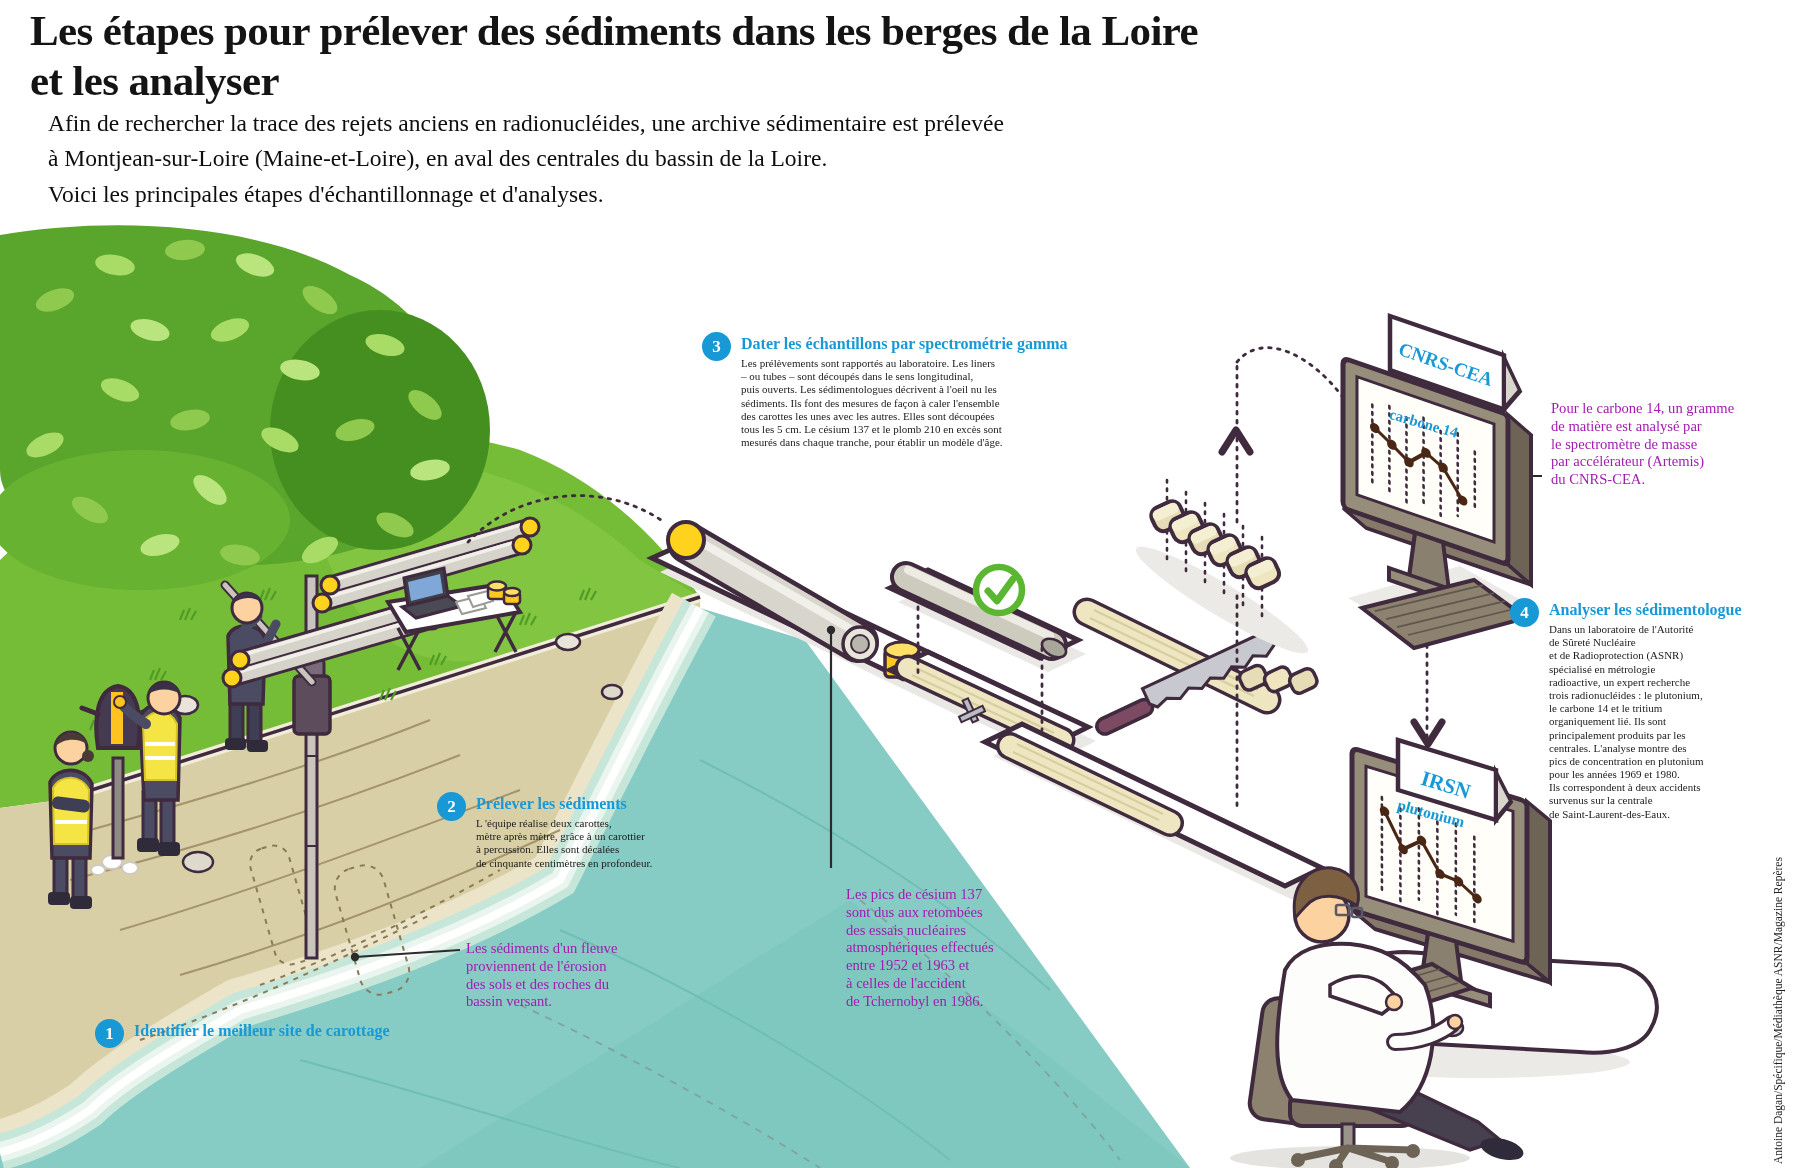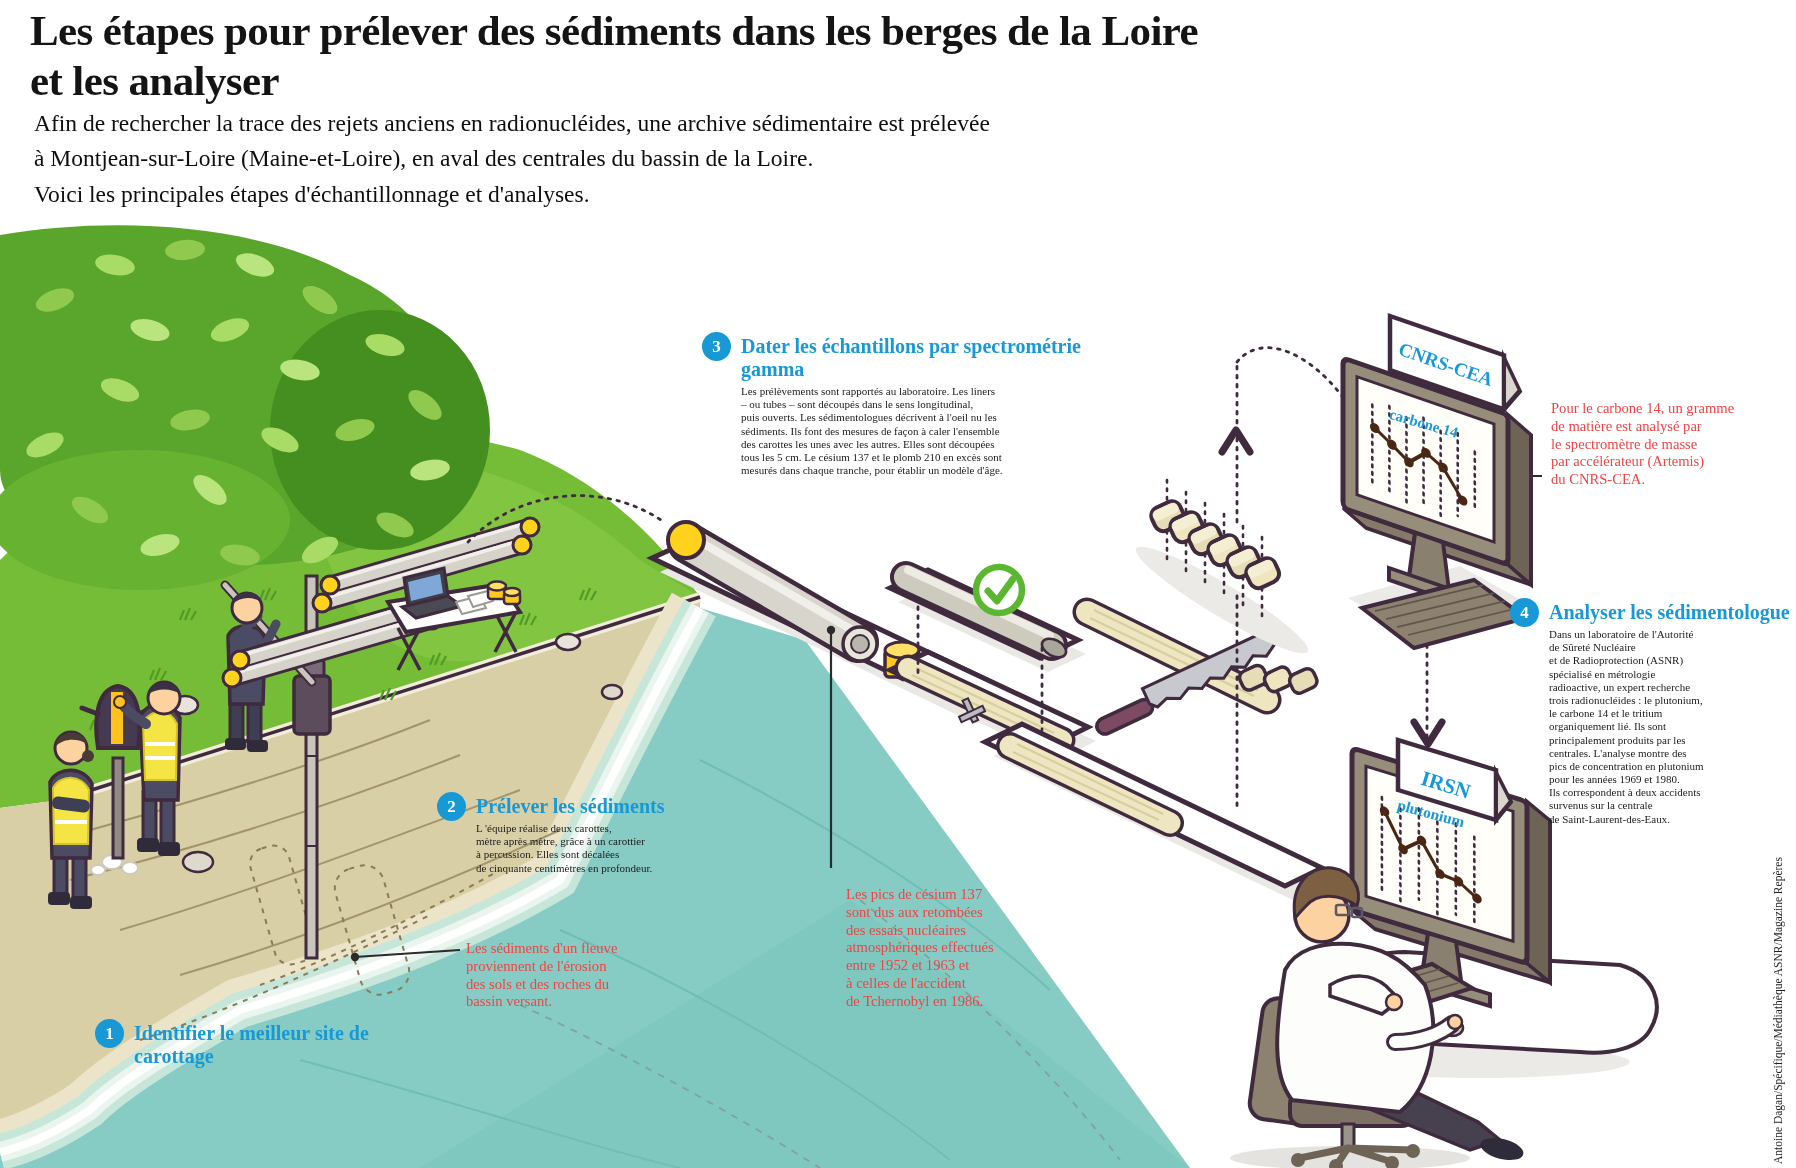--- a/index.html
+++ b/index.html
@@ -7,23 +7,23 @@
           font-family:Liberation Serif, serif;}
   svg{position:absolute;left:0;top:0;}
   .abs{position:absolute;}
   .pre{white-space:pre-line;}
   .title{font-size:43px;line-height:1.16;font-weight:700;color:#141414;letter-spacing:-0.6px;}
   .intro{font-size:23.5px;line-height:1.5;color:#0e0e0e;}
   .step{display:flex;align-items:flex-start;}
   .badge{flex:0 0 auto;width:29px;height:29px;border-radius:50%;background:#1899d6;color:#fff;
          font-weight:700;font-size:17px;display:flex;align-items:center;justify-content:center;
          margin-right:10px;margin-top:-3px;}
-  .step-head{font-size:20px;font-weight:700;color:#1899d6;margin-bottom:4px;}
+  .step-head{font-size:16px;font-weight:700;color:#1899d6;margin-bottom:4px;}
   .body-txt{font-size:11px;line-height:1.2;color:#1b1b1b;}
-  .ann{font-size:14.6px;line-height:1.22;color:#ef4444;}
+  .ann{font-size:14.6px;line-height:1.22;color:#a21caf;}
   .banner-label{font-weight:700;color:#1899d6;text-align:center;transform-origin:0 0;}
   .screen-label{font-weight:700;color:#1899d6;transform-origin:0 0;}
   .credit{font-size:11.5px;color:#222;transform:rotate(-90deg);transform-origin:0 0;width:360px;}
 </style>
 </head>
 <body>
 
 <div id="canvas">
 
 <svg width="1796" height="1168" viewBox="0 0 1796 1168">
@@ -438,21 +438,21 @@
     <g fill="none" stroke="#5a5a66" stroke-width="2.5">
       <rect x="1336" y="905" width="13" height="10" rx="2"></rect>
           <rect x="1352" y="908" width="10" height="9" rx="2"></rect>
           <path d="M1349,909 h3"></path>
     </g>
   </g>
 </svg>
 
 <div class="abs title pre" style="left:30px;top:6px;width:1400px;">Les étapes pour prélever des sédiments dans les berges de la Loire
 et les analyser</div>
-<div class="abs intro pre" style="left:34px;top:106px;width:1200px;">Afin de rechercher la trace des rejets anciens en radionucléides, une archive sédimentaire est prélevée
+<div class="abs intro pre" style="left:48px;top:106px;width:1200px;">Afin de rechercher la trace des rejets anciens en radionucléides, une archive sédimentaire est prélevée
 à Montjean-sur-Loire (Maine-et-Loire), en aval des centrales du bassin de la Loire.
 Voici les principales étapes d'échantillonnage et d'analyses.</div>
 
 <div class="abs step" style="left:95px;top:1022px;width:330px;">
   <div class="badge">1</div>
   <div>
         <div class="step-head">Identifier le meilleur site de carottage</div>
       </div>
 </div>
 

